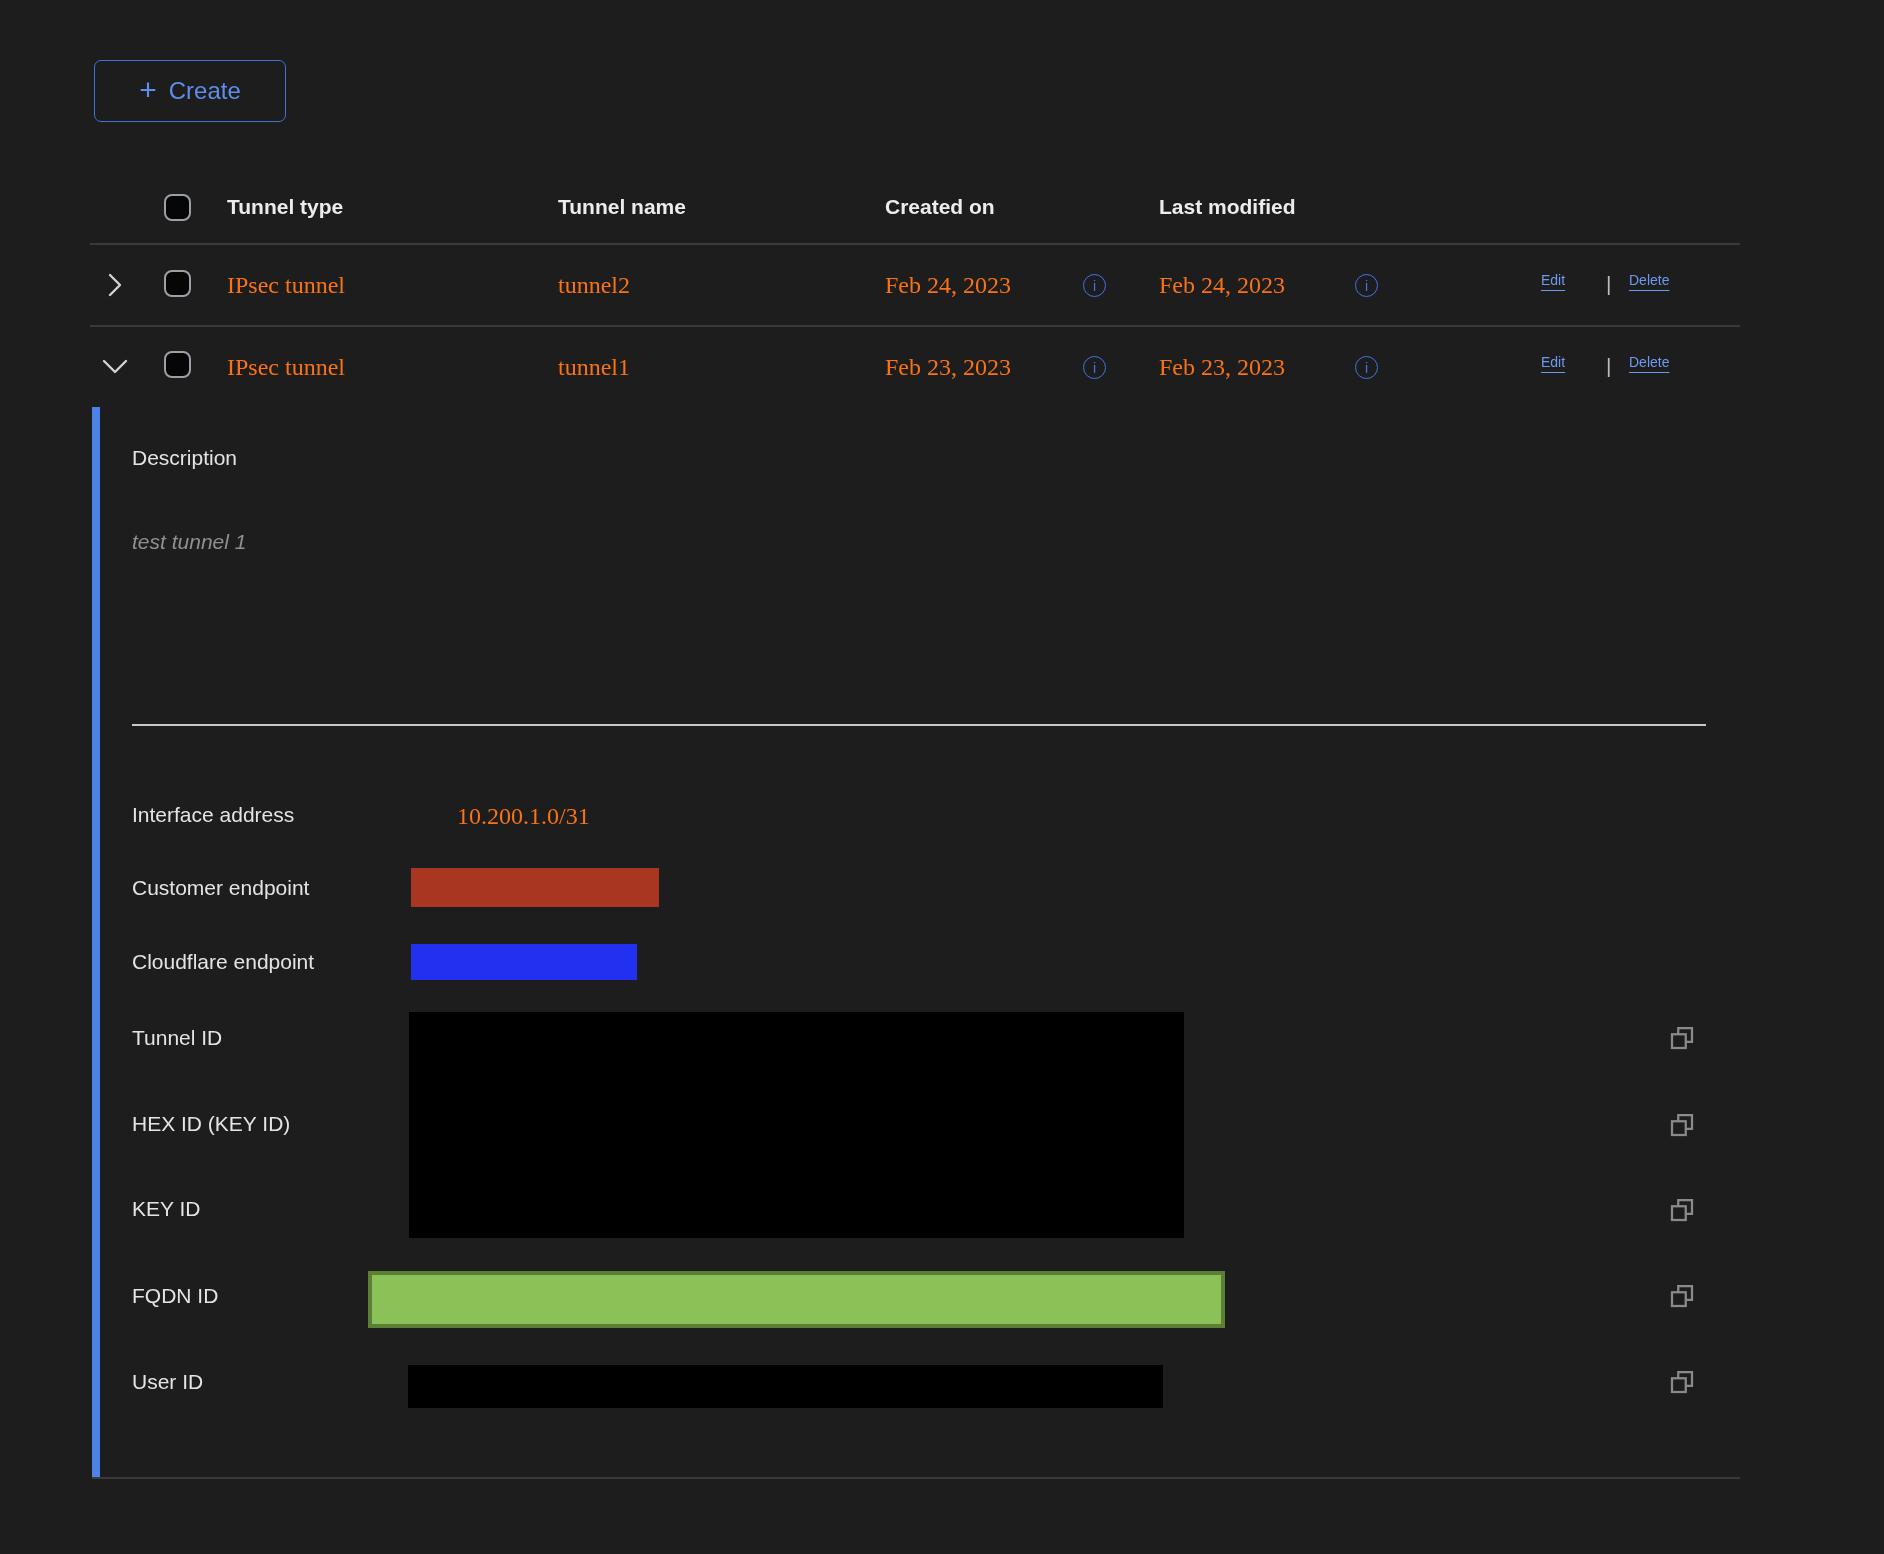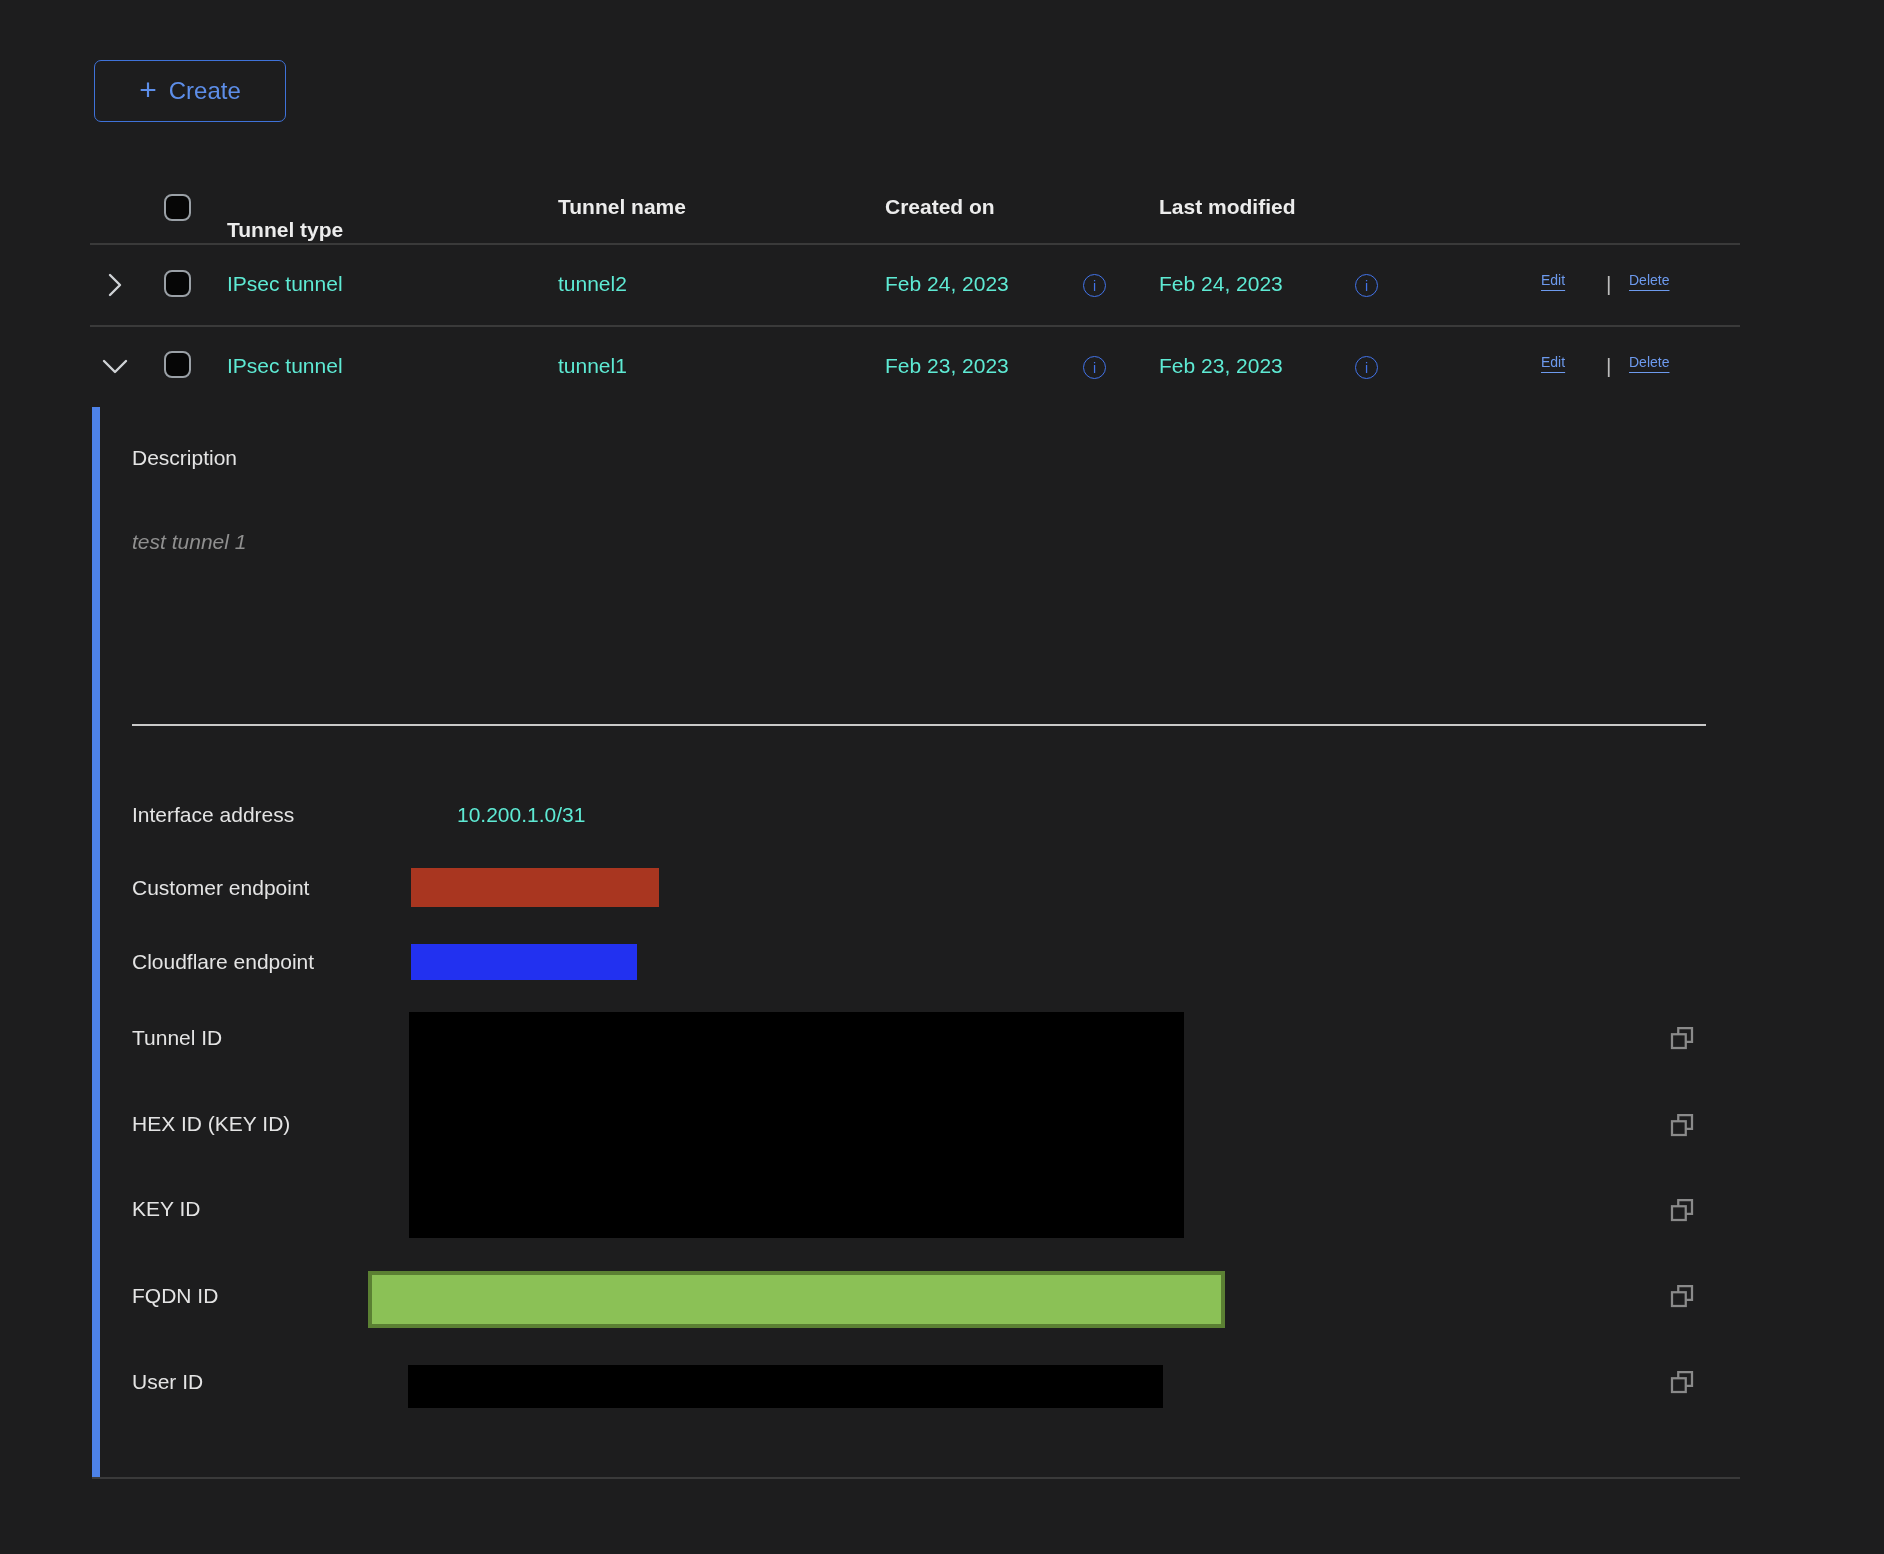--- a/index.html
+++ b/index.html
@@ -17,21 +17,21 @@
     border:1.5px solid #3f72d9; border-radius:7px;
     background:transparent; color:#5d8ee9;
     font-size:24px; font-family:"Liberation Sans", sans-serif;
     display:flex; align-items:center; justify-content:center; gap:12px;
     cursor:pointer;
   }
   #create-btn .plus { font-size:30px; font-weight:300; line-height:1; margin-top:-3px; }
 
   
   .th { font-size:21px; font-weight:bold; color:#ececec; white-space:nowrap; }
-  .td { font-size:21px; color:#5eead4; white-space:nowrap; }
+  .td { font-size:24px; color:#f97316; white-space:nowrap;font-family:Liberation Serif, serif; }
   .hline { height:1.5px; background:#3a3a3a; }
 
   .checkbox {
     width:27px; height:27px; border:2px solid #9aa0a6;
     border-radius:8px; background:#060606; cursor:pointer;
   }
   .link {
     font-size:14px; color:#6d9aee; text-decoration:underline;
     text-underline-offset:5px; cursor:pointer; white-space:nowrap;
   }
@@ -68,21 +68,21 @@
 <body>
 
 <div id="page">
 
   <button class="abs" id="create-btn">
     <span class="plus">+</span>
     <span>Create</span>
   </button>
 
   <div class="abs checkbox" style="left:164px; top:194px;"></div>
-  <div class="abs th" style="left:227px; top:195px;margin-top:23px;">Tunnel type</div>
+  <div class="abs th" style="left:227px; top:195px;">Tunnel type</div>
   <div class="abs th" style="left:558px; top:195px;">Tunnel name</div>
   <div class="abs th" style="left:885px; top:195px;">Created on</div>
   <div class="abs th" style="left:1159px; top:195px;">Last modified</div>
   <div class="abs hline" style="left:90px; top:243px; width:1650px;"></div>
 
   <div class="abs" style="left:104px; top:272px;">
     <svg width="22" height="26" viewBox="0 0 22 26">
         <polyline points="6,3 16,13 6,23" fill="none" stroke="#cfd2d6" stroke-width="2.4" stroke-linecap="round" stroke-linejoin="round"></polyline>
       </svg>
   </div>

